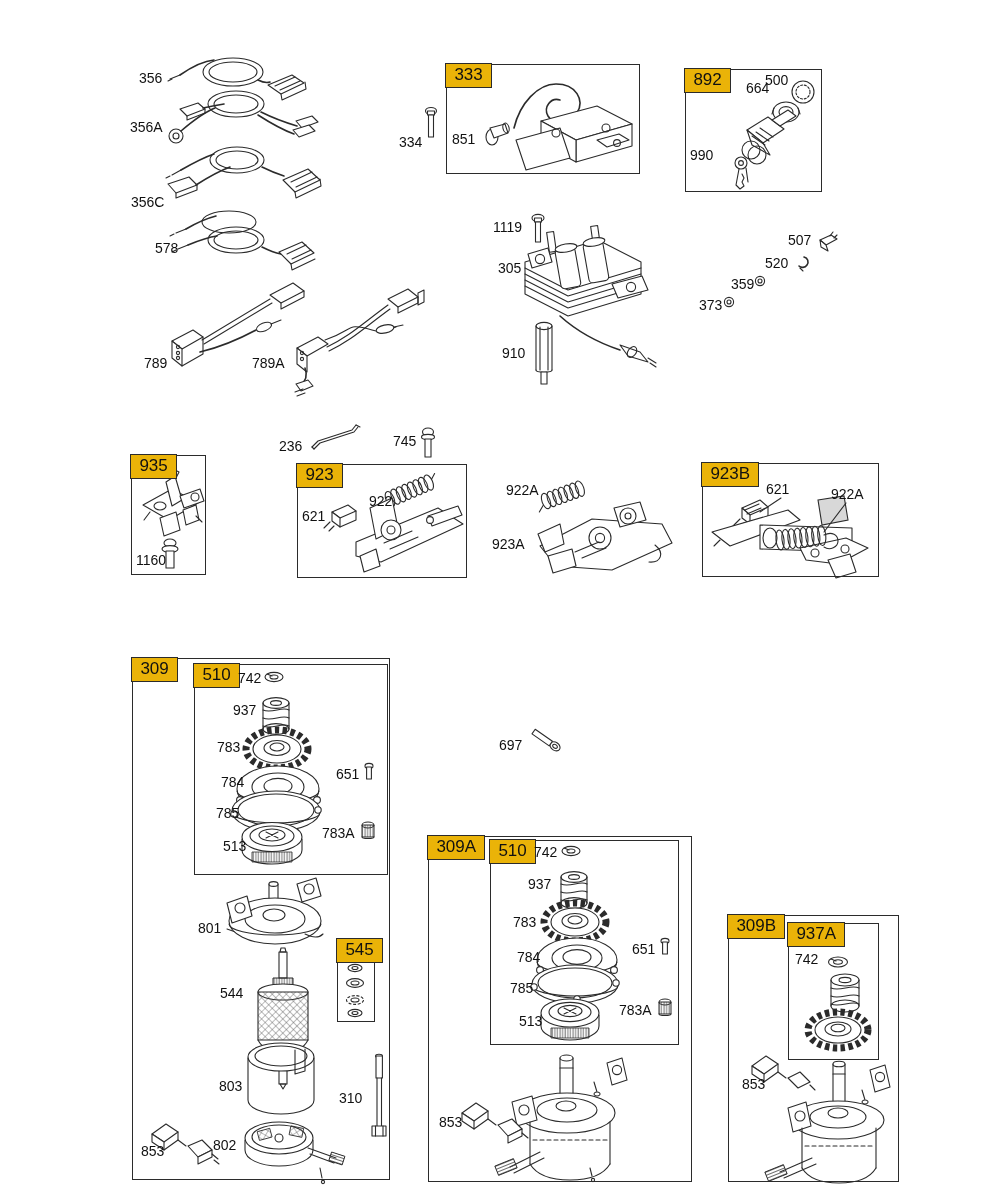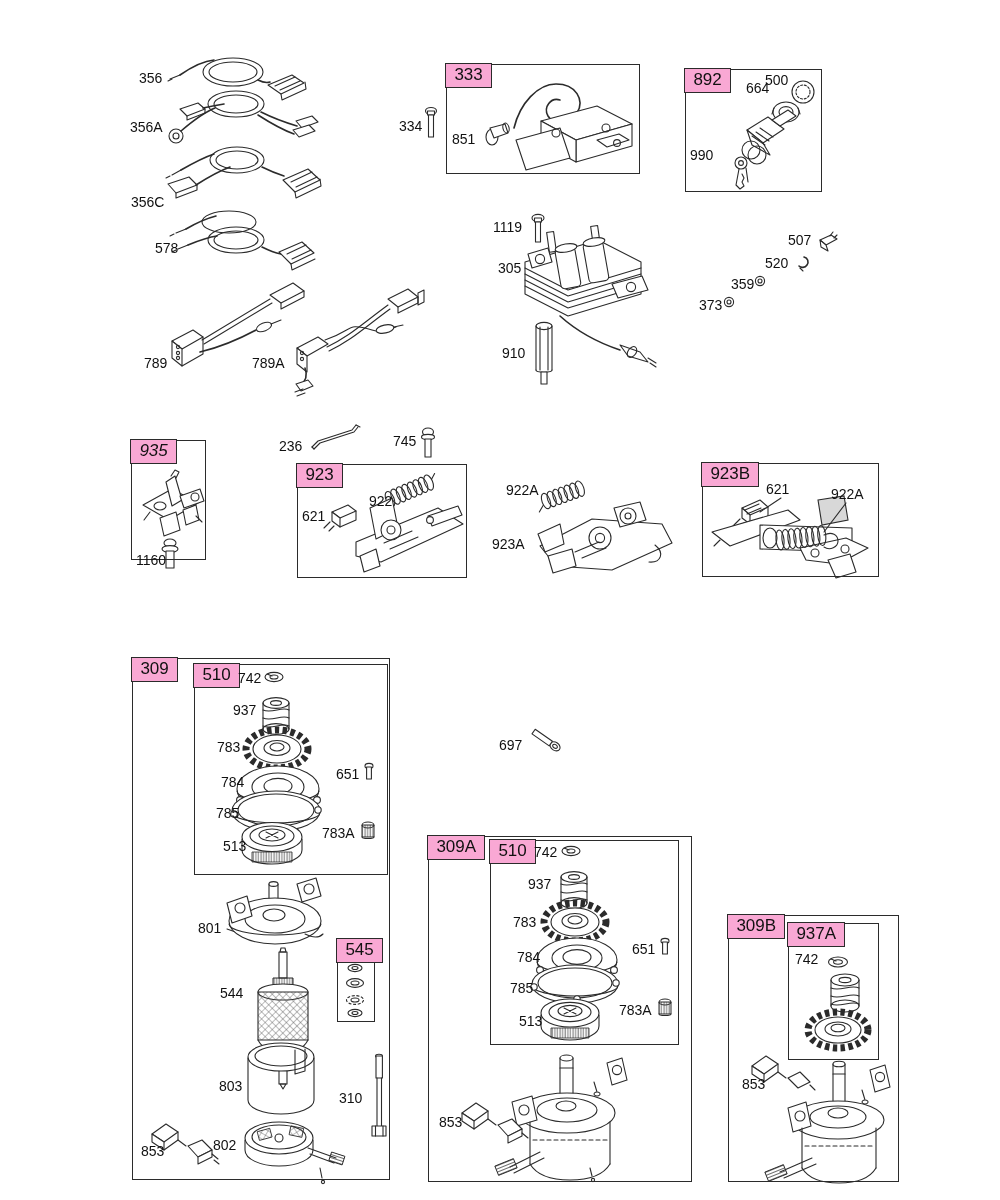--- a/index.html
+++ b/index.html
@@ -6,21 +6,21 @@
   #stage{position:relative;width:1000px;height:1200px;background:#ffffff;overflow:hidden;
          font-family:"Liberation Sans", sans-serif;}
   #art{position:absolute;left:0;top:0;z-index:1;}
   #art *{vector-effect:non-scaling-stroke;}
   .ln{stroke:#2b2b2b;stroke-width:1.1;fill:none;stroke-linecap:round;stroke-linejoin:round;}
   .ln2{stroke:#2b2b2b;stroke-width:1.6;fill:none;stroke-linecap:round;stroke-linejoin:round;}
   .teeth{stroke:#2b2b2b;stroke-width:7;fill:none;stroke-dasharray:4.4 3.4;}
   .fillw{fill:#ffffff;stroke:#2b2b2b;stroke-width:1.1;stroke-linejoin:round;}
   .fillg{fill:#d8d8d8;stroke:#2b2b2b;stroke-width:1.1;}
   .pbox{position:absolute;border:1.6px solid #2b2b2b;z-index:2;pointer-events:none;background:transparent;}
-  .pbox-tab{position:absolute;left:-1.6px;top:-1.6px;border:1.6px solid #2b2b2b;background:#f9a8d4;
+  .pbox-tab{position:absolute;left:-1.6px;top:-1.6px;border:1.6px solid #2b2b2b;background:#eab308;
             padding:1px 8px 2px 8px;font-size:17px;color:#111;line-height:20px;pointer-events:auto;text-align:center;}
   .callout{position:absolute;z-index:3;font-size:14px;color:#111;line-height:16px;white-space:nowrap;}
 </style>
 </head>
 <body>
 
 <div id="stage">
 
 <svg id="art" width="1000" height="1200" viewBox="0 0 1000 1200">
   <defs>
@@ -598,21 +598,21 @@
     <rect x="766" y="1168" width="20" height="10" fill="url(#th)" stroke="#2b2b2b" stroke-width="1" transform="rotate(-22 776 1173)"></rect>
   </g>
 </svg>
 
 <div class="pbox" style="left: 446px; top: 64px; width: 192px; height: 108px;">
       <div class="pbox-tab">333</div>
     </div>
     <div class="pbox" style="left: 685px; top: 69px; width: 135px; height: 121px;">
       <div class="pbox-tab">892</div>
     </div>
-    <div class="pbox" style="left: 131px; top: 440px; width: 73px; height: 118px; font-style: italic;">
+    <div class="pbox" style="left: 131px; top: 455px; width: 73px; height: 118px;">
       <div class="pbox-tab">935</div>
     </div>
     <div class="pbox" style="left: 297px; top: 464px; width: 168px; height: 112px;">
       <div class="pbox-tab">923</div>
     </div>
     <div class="pbox" style="left: 702px; top: 463px; width: 175px; height: 112px;">
       <div class="pbox-tab">923B</div>
     </div>
     <div class="pbox" style="left: 132px; top: 658px; width: 256px; height: 520px;">
       <div class="pbox-tab">309</div>
@@ -632,21 +632,21 @@
     <div class="pbox" style="left: 728px; top: 915px; width: 169px; height: 265px;">
       <div class="pbox-tab">309B</div>
     </div>
     <div class="pbox" style="left: 788px; top: 923px; width: 89px; height: 135px;">
       <div class="pbox-tab">937A</div>
     </div>
     <span class="callout" style="left: 139px; top: 70px;">356</span>
     <span class="callout" style="left: 130px; top: 119px;">356A</span>
     <span class="callout" style="left: 131px; top: 178px; margin-top: 16px;">356C</span>
     <span class="callout" style="left: 155px; top: 240px;">578</span>
-    <span class="callout" style="left: 399px; top: 118px;">334</span>
+    <span class="callout" style="left: 399px; top: 134px;">334</span>
     <span class="callout" style="left: 452px; top: 131px;">851</span>
     <span class="callout" style="left: 765px; top: 72px;">500</span>
     <span class="callout" style="left: 746px; top: 80px;">664</span>
     <span class="callout" style="left: 690px; top: 147px;">990</span>
     <span class="callout" style="left: 493px; top: 219px;">1119</span>
     <span class="callout" style="left: 498px; top: 260px;">305</span>
     <span class="callout" style="left: 502px; top: 345px;">910</span>
     <span class="callout" style="left: 788px; top: 232px;">507</span>
     <span class="callout" style="left: 765px; top: 255px;">520</span>
     <span class="callout" style="left: 731px; top: 276px;">359</span>

